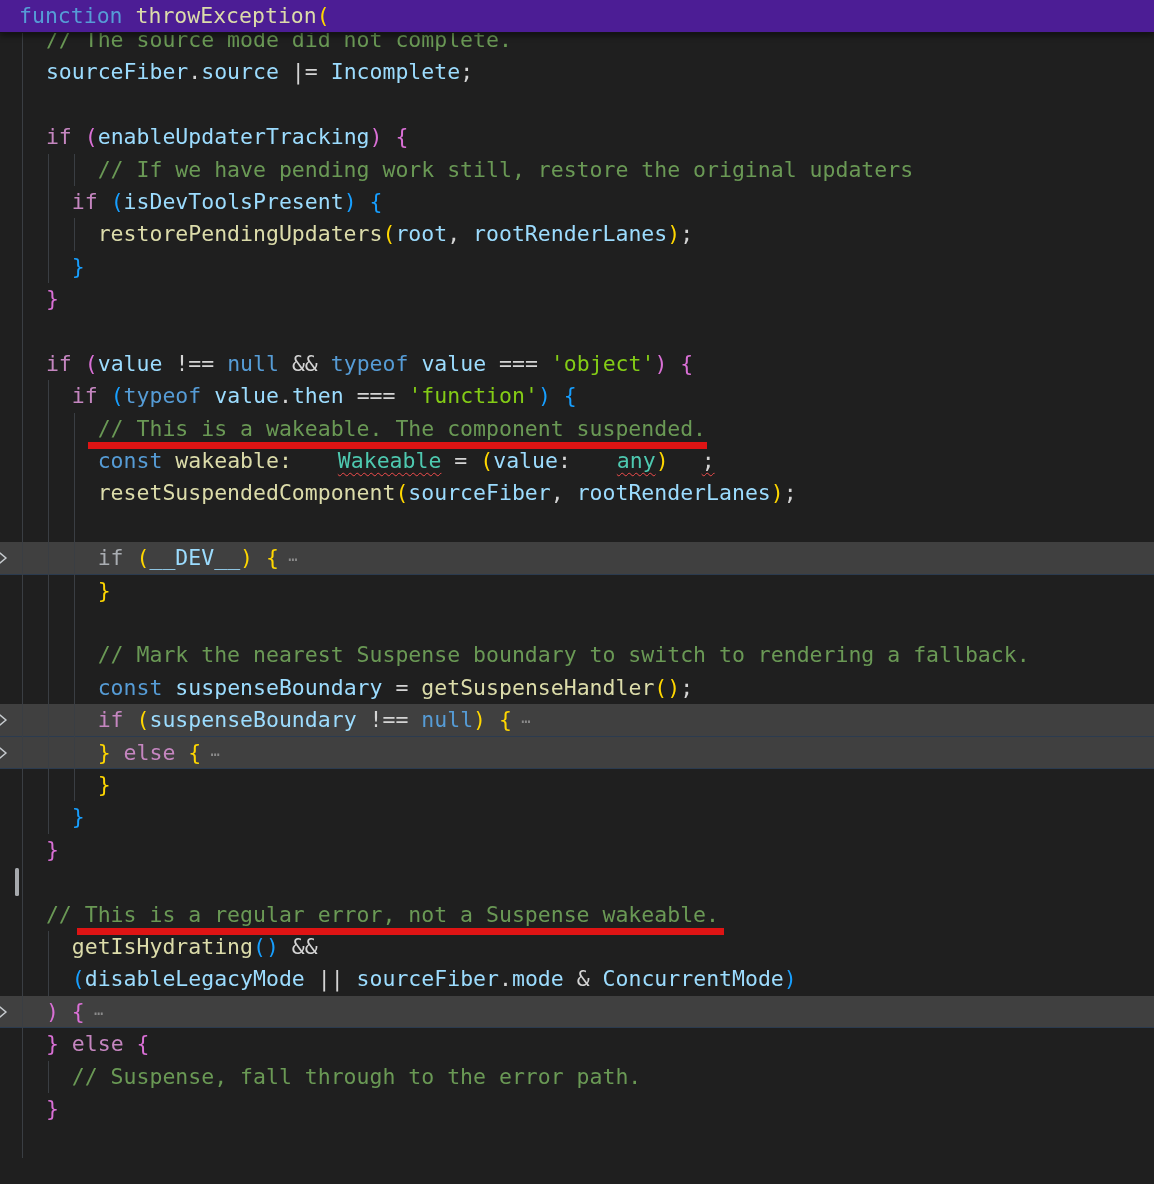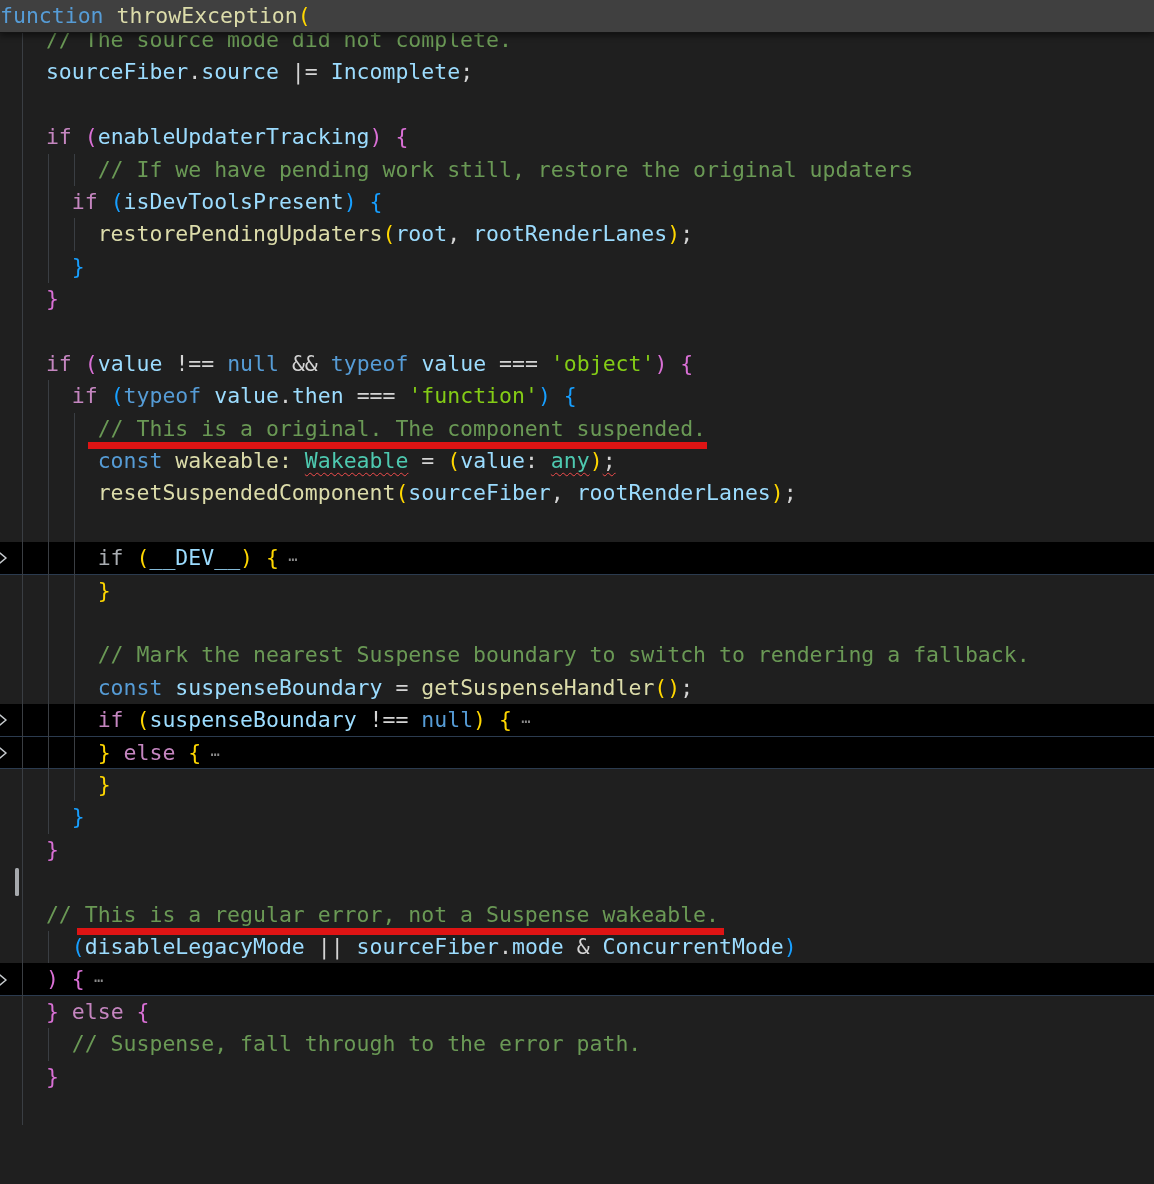--- a/index.html
+++ b/index.html
@@ -1,63 +1,63 @@
 <!DOCTYPE html>
 <html><head>
 <meta charset="utf-8">
 <style>
   html,body{margin:0;padding:0;background:#1f1f1f;width:1154px;height:1184px;overflow:hidden}
   #editor{position:absolute;inset:0;font-family:"DejaVu Sans Mono","Liberation Mono",monospace;
           font-size:21.5px;color:#d4d4d4;}
   #lines{position:absolute;top:24px;left:0;right:0;}
   .line{position:relative;height:32.4px;line-height:32.4px;white-space:pre;}
-  .line.hl{background:#000000;box-shadow:inset 0 -1px 0 #2b3b4f;text-align:center;}
+  .line.hl{background:#404040;box-shadow:inset 0 -1px 0 #2b3b4f;text-align:center;}
   .guide{position:absolute;top:0;bottom:0;width:1px;background:#3a3e43;}
   .code{position:absolute;left:20px;top:0;white-space:pre;}
   .pl{color:#d4d4d4}
   .kw1{color:#C586C0}
   .kw2{color:#569CD6}
   .var{color:#9CDCFE}
   .fn{color:#DCDCAA}
   .typ{color:#4EC9B0}
   .str{color:#84cc16}
   .op{color:#D4D4D4}
   .com{color:#6A9955}
   .b1{color:#FFD700}
   .b2{color:#DA70D6}
   .b3{color:#179FFF}
   .gry{color:#A9ADB2}
   .fold{color:#8b8b8b;font-size:0.72em;position:relative;top:-4px;}
   .sq{text-decoration-line:underline;text-decoration-style:wavy;text-decoration-color:#F14C4C;
-      text-decoration-thickness:1.2px;text-underline-offset:4px;text-decoration-skip-ink:none;}
+      text-decoration-thickness:1.2px;text-underline-offset:4px;text-decoration-skip-ink:none;margin-left:33px;}
   .chev{position:absolute;left:-3px;top:50%;transform:translateY(-50%);line-height:0;cursor:pointer;}
   .caret{position:absolute;left:15px;top:2px;width:3.5px;height:28px;background:#a6a9ad;border-radius:1.5px;}
   .redbar{position:absolute;top:29px;height:7px;background:#DE1414;}
-  #sticky{position:absolute;top:0;left:0;right:0;height:32px;line-height:32px;background:#404040;
+  #sticky{position:absolute;top:0;left:0;right:0;height:32px;line-height:32px;background:#4c1d95;
           border-bottom:1px solid #141414;box-shadow:0 3px 6px rgba(0,0,0,.45);z-index:5;
-          white-space:pre;}
+          padding-left:19px;white-space:pre;}
 </style>
 </head>
 <body>
 
 <div id="editor">
   <div id="lines">
       <div class="line"><i class="guide" style="left: 21.5px;"></i><span class="code"><span class="com">  // The source mode did not complete.</span></span></div>
       <div class="line"><i class="guide" style="left: 21.5px;"></i><span class="code"><span class="pl">  </span><span class="var">sourceFiber</span><span class="op">.</span><span class="var">source</span><span class="pl"> </span><span class="op">|=</span><span class="pl"> </span><span class="var">Incomplete</span><span class="op">;</span></span></div>
       <div class="line"><i class="guide" style="left: 21.5px;"></i><span class="code"></span></div>
       <div class="line"><i class="guide" style="left: 21.5px;"></i><span class="code"><span class="pl">  </span><span class="kw1">if</span><span class="pl"> </span><span class="b2">(</span><span class="var">enableUpdaterTracking</span><span class="b2">)</span><span class="pl"> </span><span class="b2">{</span></span></div>
       <div class="line"><i class="guide" style="left: 21.5px;"></i><i class="guide" style="left: 47.5px;"></i><i class="guide" style="left: 73.5px;"></i><span class="code"><span class="com">      // If we have pending work still, restore the original updaters</span></span></div>
       <div class="line"><i class="guide" style="left: 21.5px;"></i><i class="guide" style="left: 47.5px;"></i><span class="code"><span class="pl">    </span><span class="kw1">if</span><span class="pl"> </span><span class="b3">(</span><span class="var">isDevToolsPresent</span><span class="b3">)</span><span class="pl"> </span><span class="b3">{</span></span></div>
       <div class="line"><i class="guide" style="left: 21.5px;"></i><i class="guide" style="left: 47.5px;"></i><i class="guide" style="left: 73.5px;"></i><span class="code"><span class="pl">      </span><span class="fn">restorePendingUpdaters</span><span class="b1">(</span><span class="var">root</span><span class="op">, </span><span class="var">rootRenderLanes</span><span class="b1">)</span><span class="op">;</span></span></div>
       <div class="line"><i class="guide" style="left: 21.5px;"></i><i class="guide" style="left: 47.5px;"></i><span class="code"><span class="pl">    </span><span class="b3">}</span></span></div>
       <div class="line"><i class="guide" style="left: 21.5px;"></i><span class="code"><span class="pl">  </span><span class="b2">}</span></span></div>
       <div class="line"><i class="guide" style="left: 21.5px;"></i><span class="code"></span></div>
       <div class="line"><i class="guide" style="left: 21.5px;"></i><span class="code"><span class="pl">  </span><span class="kw1">if</span><span class="pl"> </span><span class="b2">(</span><span class="var">value</span><span class="pl"> </span><span class="op">!==</span><span class="pl"> </span><span class="kw2">null</span><span class="pl"> </span><span class="op">&amp;&amp;</span><span class="pl"> </span><span class="kw2">typeof</span><span class="pl"> </span><span class="var">value</span><span class="pl"> </span><span class="op">===</span><span class="pl"> </span><span class="str">'object'</span><span class="b2">)</span><span class="pl"> </span><span class="b2">{</span></span></div>
       <div class="line"><i class="guide" style="left: 21.5px;"></i><i class="guide" style="left: 47.5px;"></i><span class="code"><span class="pl">    </span><span class="kw1">if</span><span class="pl"> </span><span class="b3">(</span><span class="kw2">typeof</span><span class="pl"> </span><span class="var">value</span><span class="op">.</span><span class="var">then</span><span class="pl"> </span><span class="op">===</span><span class="pl"> </span><span class="str">'function'</span><span class="b3">)</span><span class="pl"> </span><span class="b3">{</span></span></div>
-      <div class="line"><i class="guide" style="left: 21.5px;"></i><i class="guide" style="left: 47.5px;"></i><i class="guide" style="left: 73.5px;"></i><span class="redbar" style="left: 88px; width: 619px;"></span><span class="code"><span class="com">      // This is a original. The component suspended.</span></span></div>
+      <div class="line"><i class="guide" style="left: 21.5px;"></i><i class="guide" style="left: 47.5px;"></i><i class="guide" style="left: 73.5px;"></i><span class="redbar" style="left: 88px; width: 619px;"></span><span class="code"><span class="com">      // This is a wakeable. The component suspended.</span></span></div>
       <div class="line"><i class="guide" style="left: 21.5px;"></i><i class="guide" style="left: 47.5px;"></i><i class="guide" style="left: 73.5px;"></i><span class="code"><span class="pl">      </span><span class="kw2">const</span><span class="pl"> </span><span class="fn">wakeable:</span><span class="pl"> </span><span class="typ sq">Wakeable</span><span class="pl"> </span><span class="op">=</span><span class="pl"> </span><span class="b1">(</span><span class="var">value</span><span class="op">:</span><span class="pl"> </span><span class="typ sq">any</span><span class="b1">)</span><span class="op sq">;</span></span></div>
       <div class="line"><i class="guide" style="left: 21.5px;"></i><i class="guide" style="left: 47.5px;"></i><i class="guide" style="left: 73.5px;"></i><span class="code"><span class="pl">      </span><span class="fn">resetSuspendedComponent</span><span class="b1">(</span><span class="var">sourceFiber</span><span class="op">, </span><span class="var">rootRenderLanes</span><span class="b1">)</span><span class="op">;</span></span></div>
       <div class="line"><i class="guide" style="left: 21.5px;"></i><i class="guide" style="left: 47.5px;"></i><i class="guide" style="left: 73.5px;"></i><span class="code"></span></div>
       <div class="line hl"><i class="guide" style="left: 21.5px;"></i><i class="guide" style="left: 47.5px;"></i><i class="guide" style="left: 73.5px;"></i><span class="chev"><svg width="12" height="16" viewBox="0 0 12 16">
             <path d="M3 3 L9 8 L3 13" fill="none" stroke="#c6cace" stroke-width="1.6" stroke-linecap="round" stroke-linejoin="round"></path>
           </svg></span><span class="code"><span class="pl">      </span><span class="gry">if</span><span class="pl"> </span><span class="b1">(</span><span class="var">__DEV__</span><span class="b1">)</span><span class="pl"> </span><span class="b1">{</span><span class="fold"> …</span></span></div>
       <div class="line"><i class="guide" style="left: 21.5px;"></i><i class="guide" style="left: 47.5px;"></i><i class="guide" style="left: 73.5px;"></i><span class="code"><span class="pl">      </span><span class="b1">}</span></span></div>
       <div class="line"><i class="guide" style="left: 21.5px;"></i><i class="guide" style="left: 47.5px;"></i><i class="guide" style="left: 73.5px;"></i><span class="code"></span></div>
       <div class="line"><i class="guide" style="left: 21.5px;"></i><i class="guide" style="left: 47.5px;"></i><i class="guide" style="left: 73.5px;"></i><span class="code"><span class="com">      // Mark the nearest Suspense boundary to switch to rendering a fallback.</span></span></div>
       <div class="line"><i class="guide" style="left: 21.5px;"></i><i class="guide" style="left: 47.5px;"></i><i class="guide" style="left: 73.5px;"></i><span class="code"><span class="pl">      </span><span class="kw2">const</span><span class="pl"> </span><span class="var">suspenseBoundary</span><span class="pl"> </span><span class="op">=</span><span class="pl"> </span><span class="fn">getSuspenseHandler</span><span class="b1">()</span><span class="op">;</span></span></div>
@@ -65,20 +65,21 @@
             <path d="M3 3 L9 8 L3 13" fill="none" stroke="#c6cace" stroke-width="1.6" stroke-linecap="round" stroke-linejoin="round"></path>
           </svg></span><span class="code"><span class="pl">      </span><span class="kw1">if</span><span class="pl"> </span><span class="b1">(</span><span class="var">suspenseBoundary</span><span class="pl"> </span><span class="op">!==</span><span class="pl"> </span><span class="kw2">null</span><span class="b1">)</span><span class="pl"> </span><span class="b1">{</span><span class="fold"> …</span></span></div>
       <div class="line hl"><i class="guide" style="left: 21.5px;"></i><i class="guide" style="left: 47.5px;"></i><i class="guide" style="left: 73.5px;"></i><span class="chev"><svg width="12" height="16" viewBox="0 0 12 16">
             <path d="M3 3 L9 8 L3 13" fill="none" stroke="#c6cace" stroke-width="1.6" stroke-linecap="round" stroke-linejoin="round"></path>
           </svg></span><span class="code"><span class="pl">      </span><span class="b1">}</span><span class="pl"> </span><span class="kw1">else</span><span class="pl"> </span><span class="b1">{</span><span class="fold"> …</span></span></div>
       <div class="line"><i class="guide" style="left: 21.5px;"></i><i class="guide" style="left: 47.5px;"></i><i class="guide" style="left: 73.5px;"></i><span class="code"><span class="pl">      </span><span class="b1">}</span></span></div>
       <div class="line"><i class="guide" style="left: 21.5px;"></i><i class="guide" style="left: 47.5px;"></i><span class="code"><span class="pl">    </span><span class="b3">}</span></span></div>
       <div class="line"><i class="guide" style="left: 21.5px;"></i><span class="code"><span class="pl">  </span><span class="b2">}</span></span></div>
       <div class="line"><i class="guide" style="left: 21.5px;"></i><span class="caret"></span><span class="code"></span></div>
       <div class="line"><i class="guide" style="left: 21.5px;"></i><span class="redbar" style="left: 77px; width: 647px;"></span><span class="code"><span class="com">  // This is a regular error, not a Suspense wakeable.</span></span></div>
+      <div class="line"><i class="guide" style="left: 21.5px;"></i><i class="guide" style="left: 47.5px;"></i><span class="code"><span class="pl">    </span><span class="fn">getIsHydrating</span><span class="b3">()</span><span class="pl"> </span><span class="op">&amp;&amp;</span></span></div>
       <div class="line"><i class="guide" style="left: 21.5px;"></i><i class="guide" style="left: 47.5px;"></i><span class="code"><span class="pl">    </span><span class="b3">(</span><span class="var">disableLegacyMode</span><span class="pl"> </span><span class="op">||</span><span class="pl"> </span><span class="var">sourceFiber</span><span class="op">.</span><span class="var">mode</span><span class="pl"> </span><span class="op">&amp;</span><span class="pl"> </span><span class="var">ConcurrentMode</span><span class="b3">)</span></span></div>
       <div class="line hl"><i class="guide" style="left: 21.5px;"></i><span class="chev"><svg width="12" height="16" viewBox="0 0 12 16">
             <path d="M3 3 L9 8 L3 13" fill="none" stroke="#c6cace" stroke-width="1.6" stroke-linecap="round" stroke-linejoin="round"></path>
           </svg></span><span class="code"><span class="pl">  </span><span class="b2">)</span><span class="pl"> </span><span class="b2">{</span><span class="fold"> …</span></span></div>
       <div class="line"><i class="guide" style="left: 21.5px;"></i><span class="code"><span class="pl">  </span><span class="b2">}</span><span class="pl"> </span><span class="kw1">else</span><span class="pl"> </span><span class="b2">{</span></span></div>
       <div class="line"><i class="guide" style="left: 21.5px;"></i><i class="guide" style="left: 47.5px;"></i><span class="code"><span class="com">    // Suspense, fall through to the error path.</span></span></div>
       <div class="line"><i class="guide" style="left: 21.5px;"></i><span class="code"><span class="pl">  </span><span class="b2">}</span></span></div>
       <div class="line"><i class="guide" style="left: 21.5px;"></i><span class="code"></span></div>
     </div>
   <div id="sticky"><span class="kw2">function</span><span class="pl"> </span><span class="fn">throwException</span><span class="b1">(</span></div>

